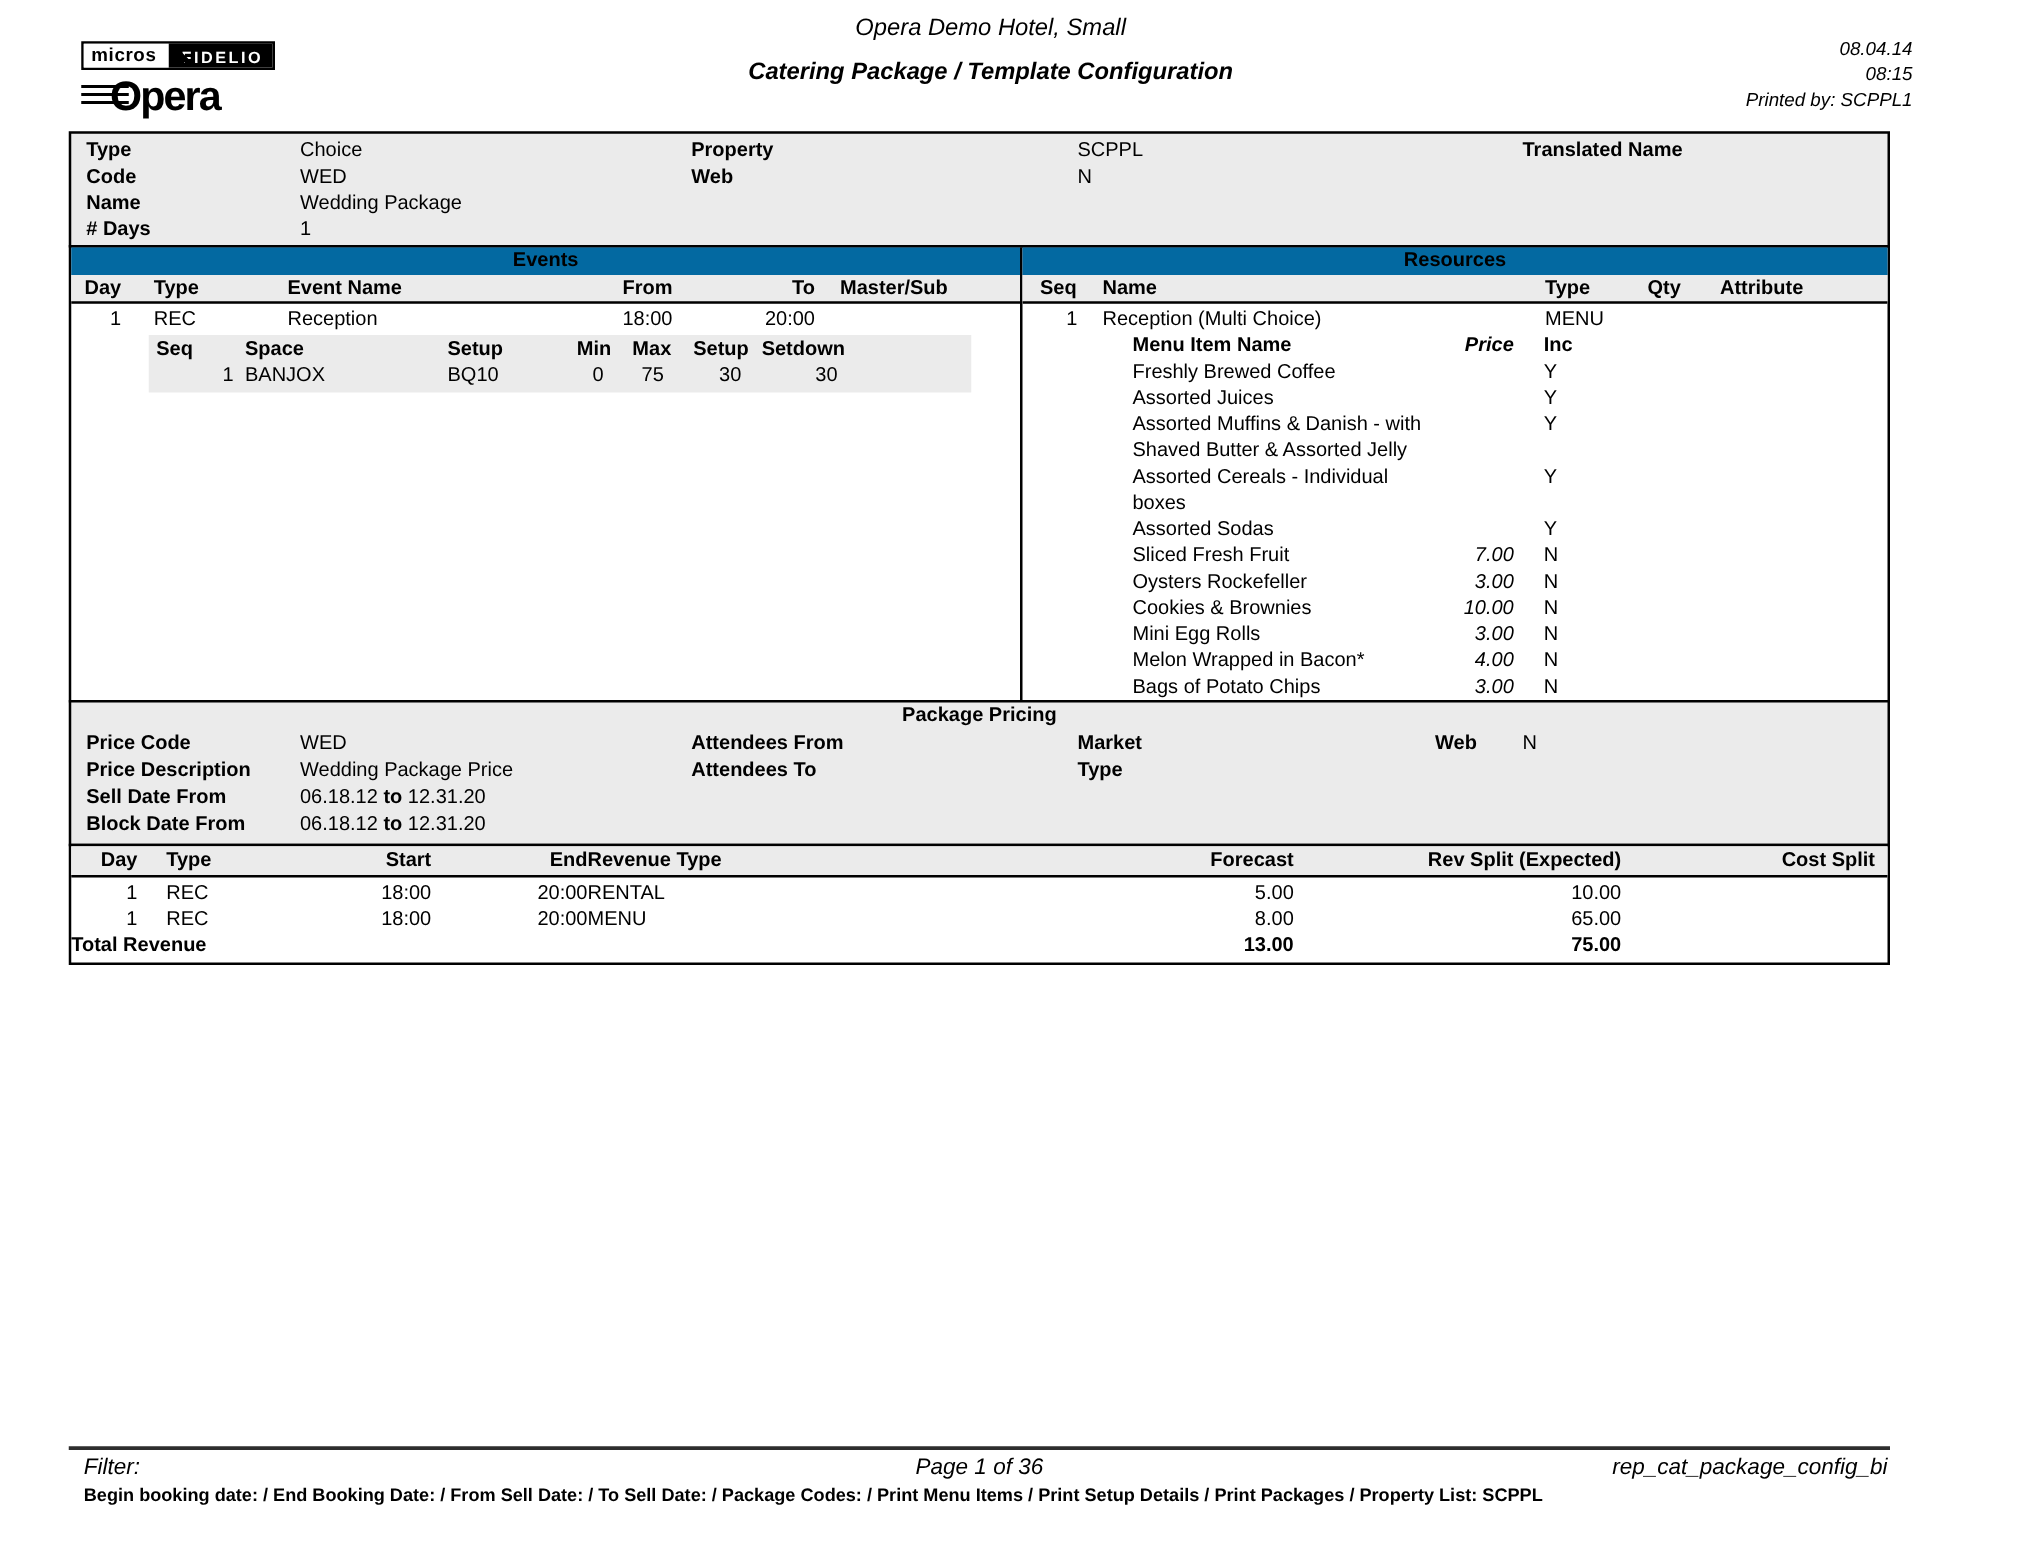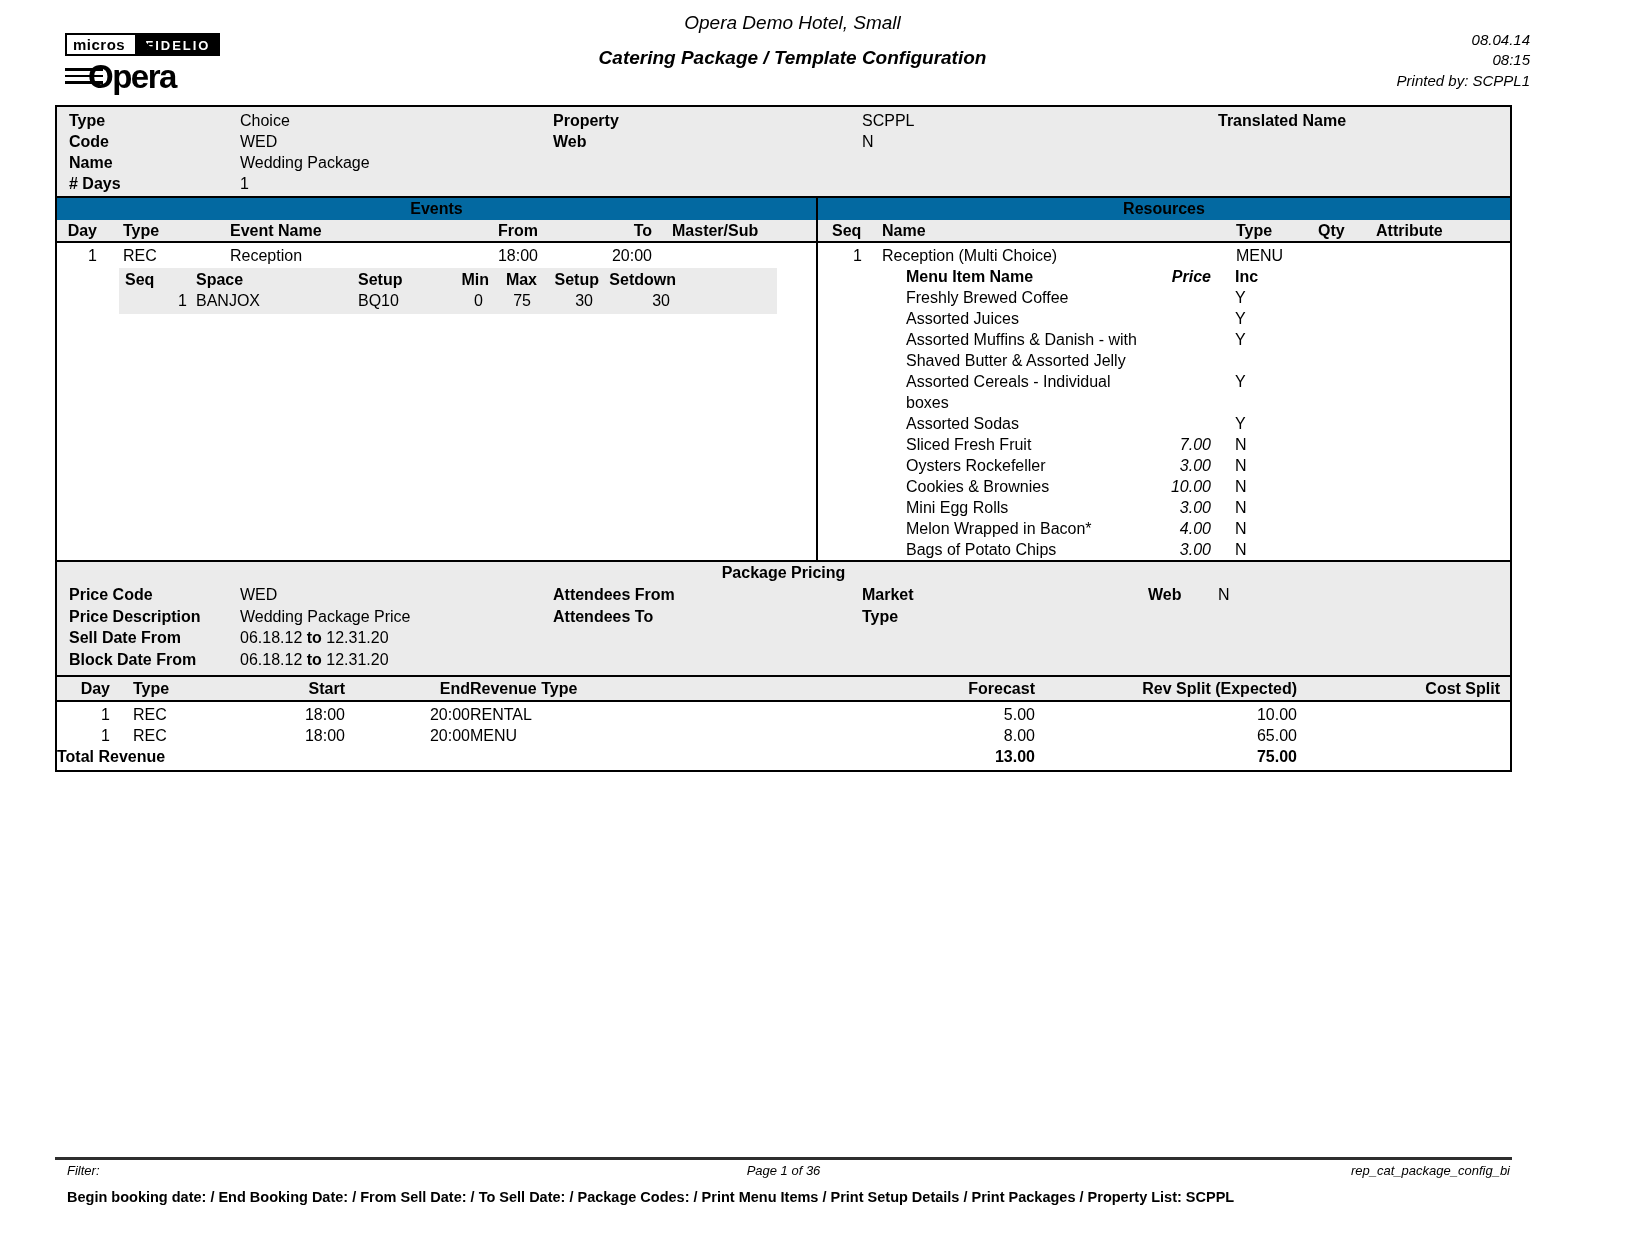--- a/index.html
+++ b/index.html
@@ -52,21 +52,21 @@
   .pt-box{margin-top:-2px;}
   .pt-grid{display:grid;grid-template-columns:53px 77px 158px 125px 265px 300px 262px 1fr;line-height:21px;}
   .pt-c1{text-align:right;} .pt-c2{padding-left:23px;} .pt-c3{text-align:right;} .pt-c4{text-align:right;}
   .pt-c5{} .pt-c6{text-align:right;} .pt-c7{text-align:right;} .pt-c8{text-align:right;padding-right:10px;}
   .pt-header{background:#ebebeb;border-bottom:2px solid #000;font-weight:bold;line-height:23px;}
   .pt-body{padding:2px 0 3px;}
   .pt-total{display:grid;grid-template-columns:623px 355px 262px 1fr;font-weight:bold;line-height:21px;}
   .pt-t2,.pt-t3{text-align:right;}
   
   .footer{position:absolute;top:1157px;left:55px;width:1457px;border-top:3px solid #2e2e2e;padding-top:3px;}
-  .footer-meta{position:relative;height:20px;font-style:italic;font-size:13px;}
+  .footer-meta{position:relative;height:20px;font-style:italic;font-size:18px;}
   .footer-filter{position:absolute;left:12px;}
   .footer-page{position:absolute;left:0;width:100%;text-align:center;}
   .footer-report{position:absolute;right:2px;}
   .footer-criteria{margin-top:6px;padding-left:12px;font-weight:bold;font-size:14.5px;}
 </style>
 </head>
 <body>
 
 <div class="top-header">
   <div class="logo-block">

